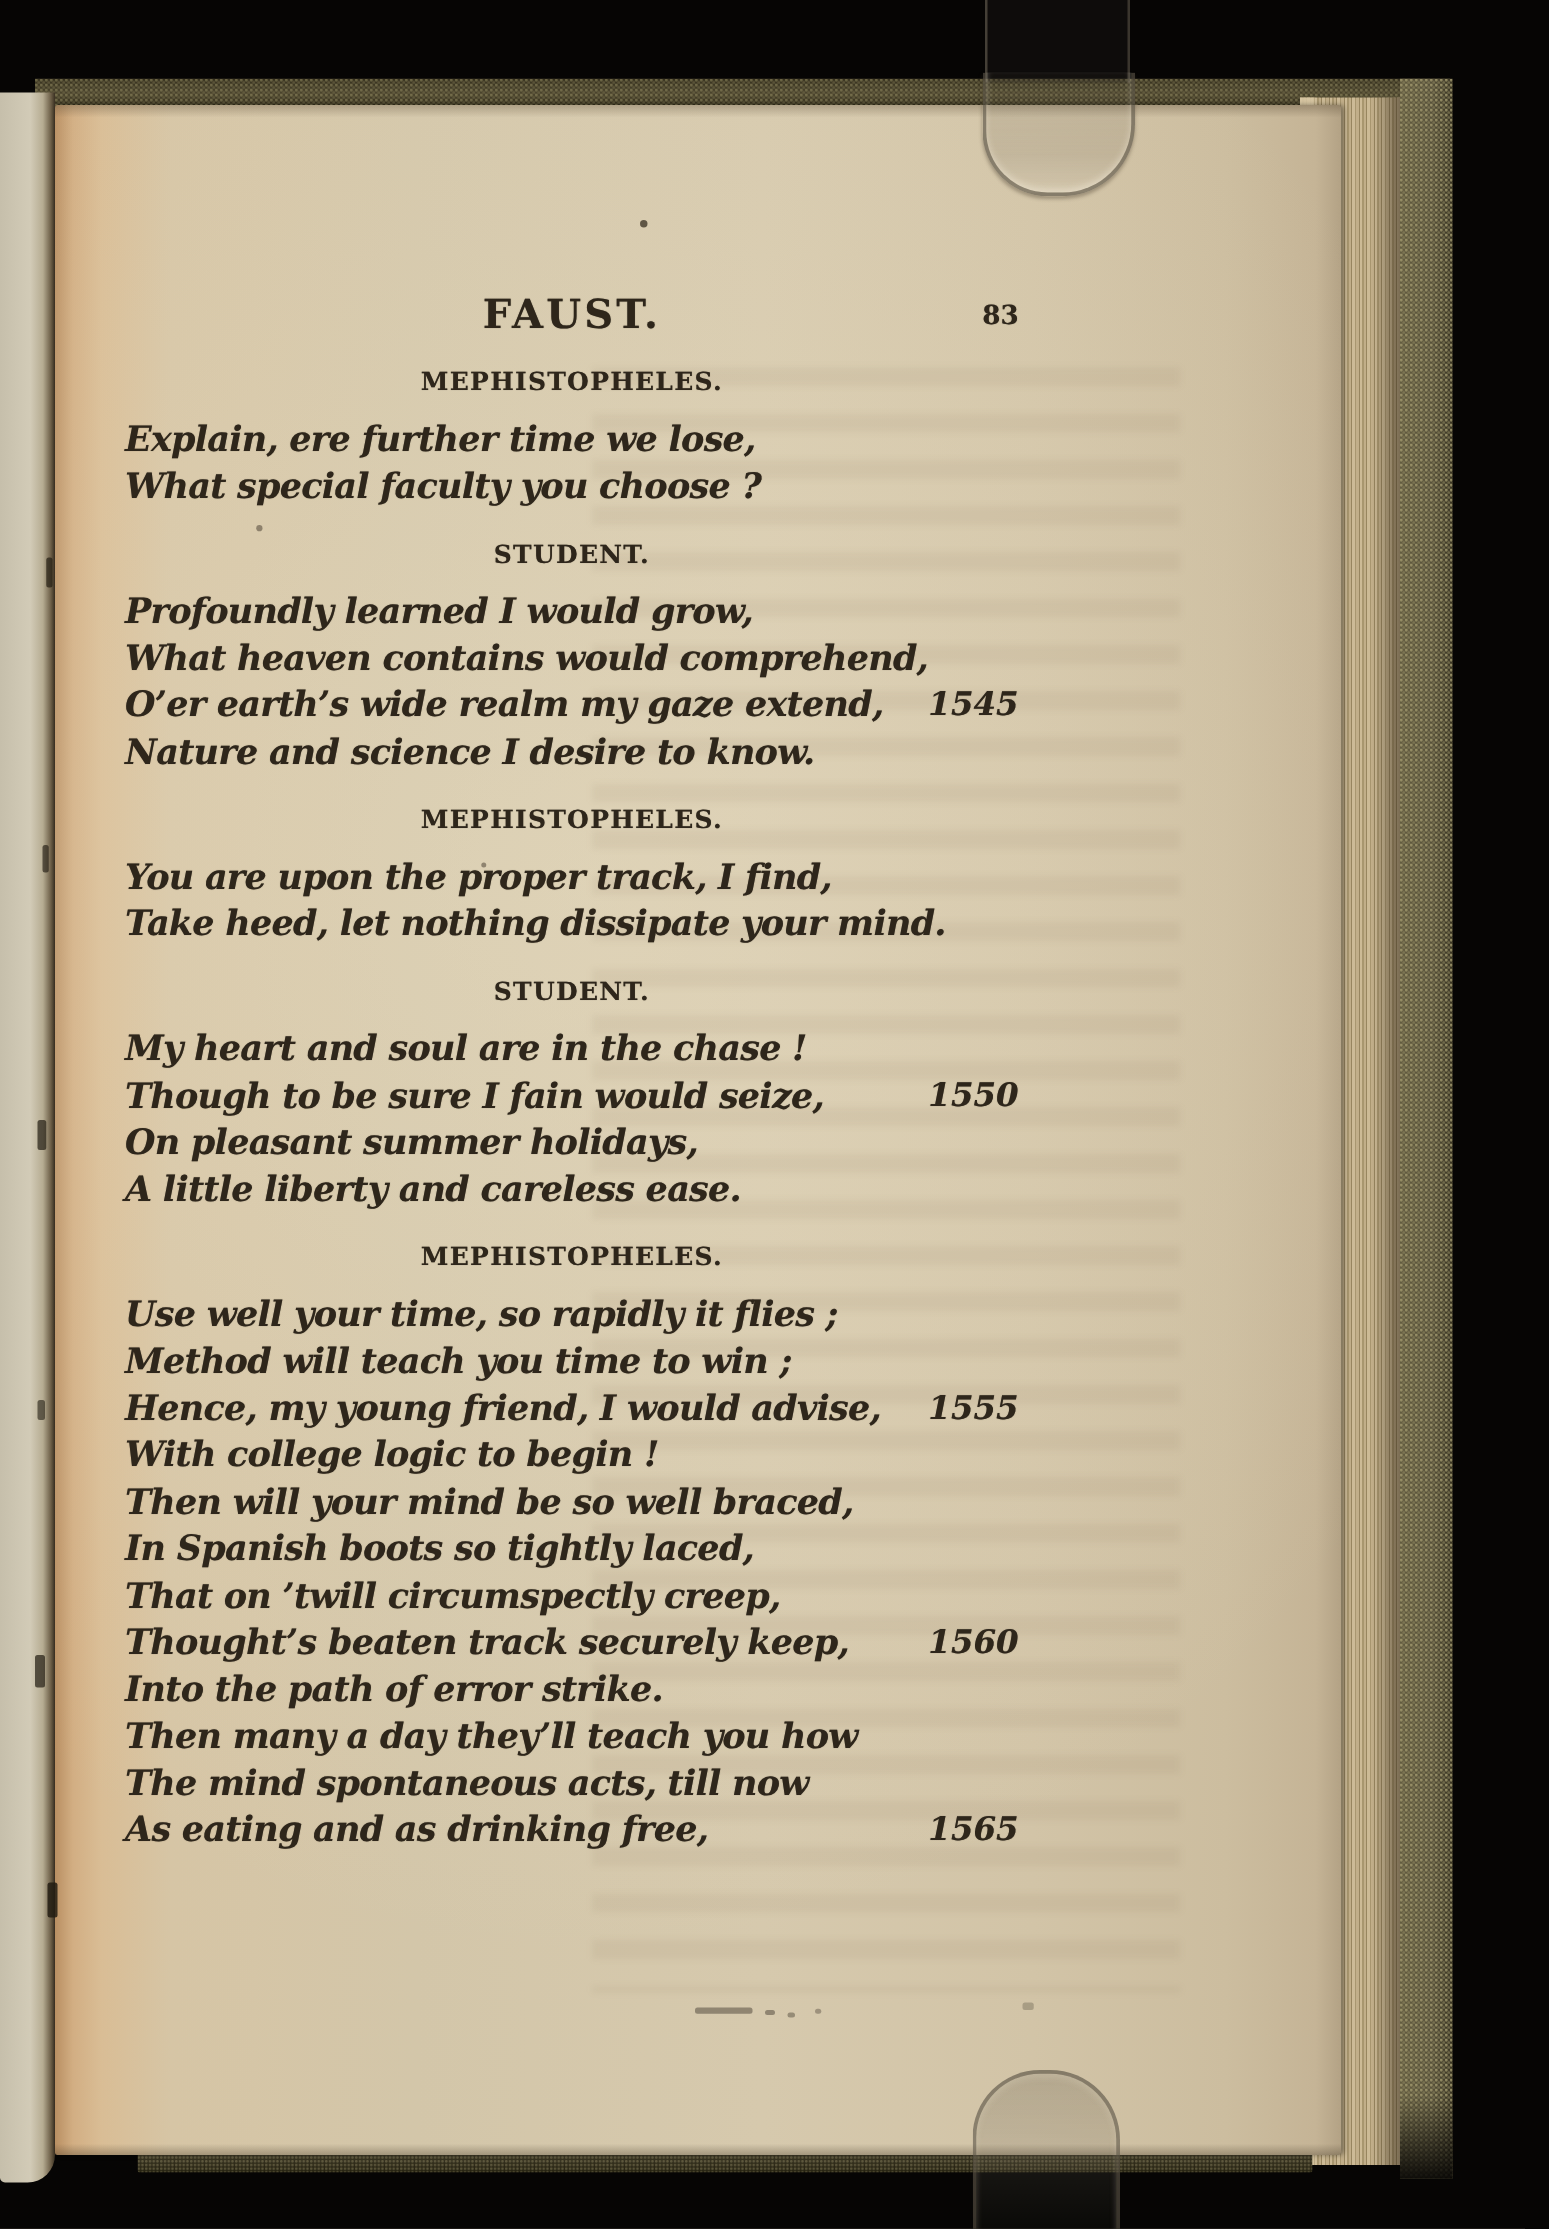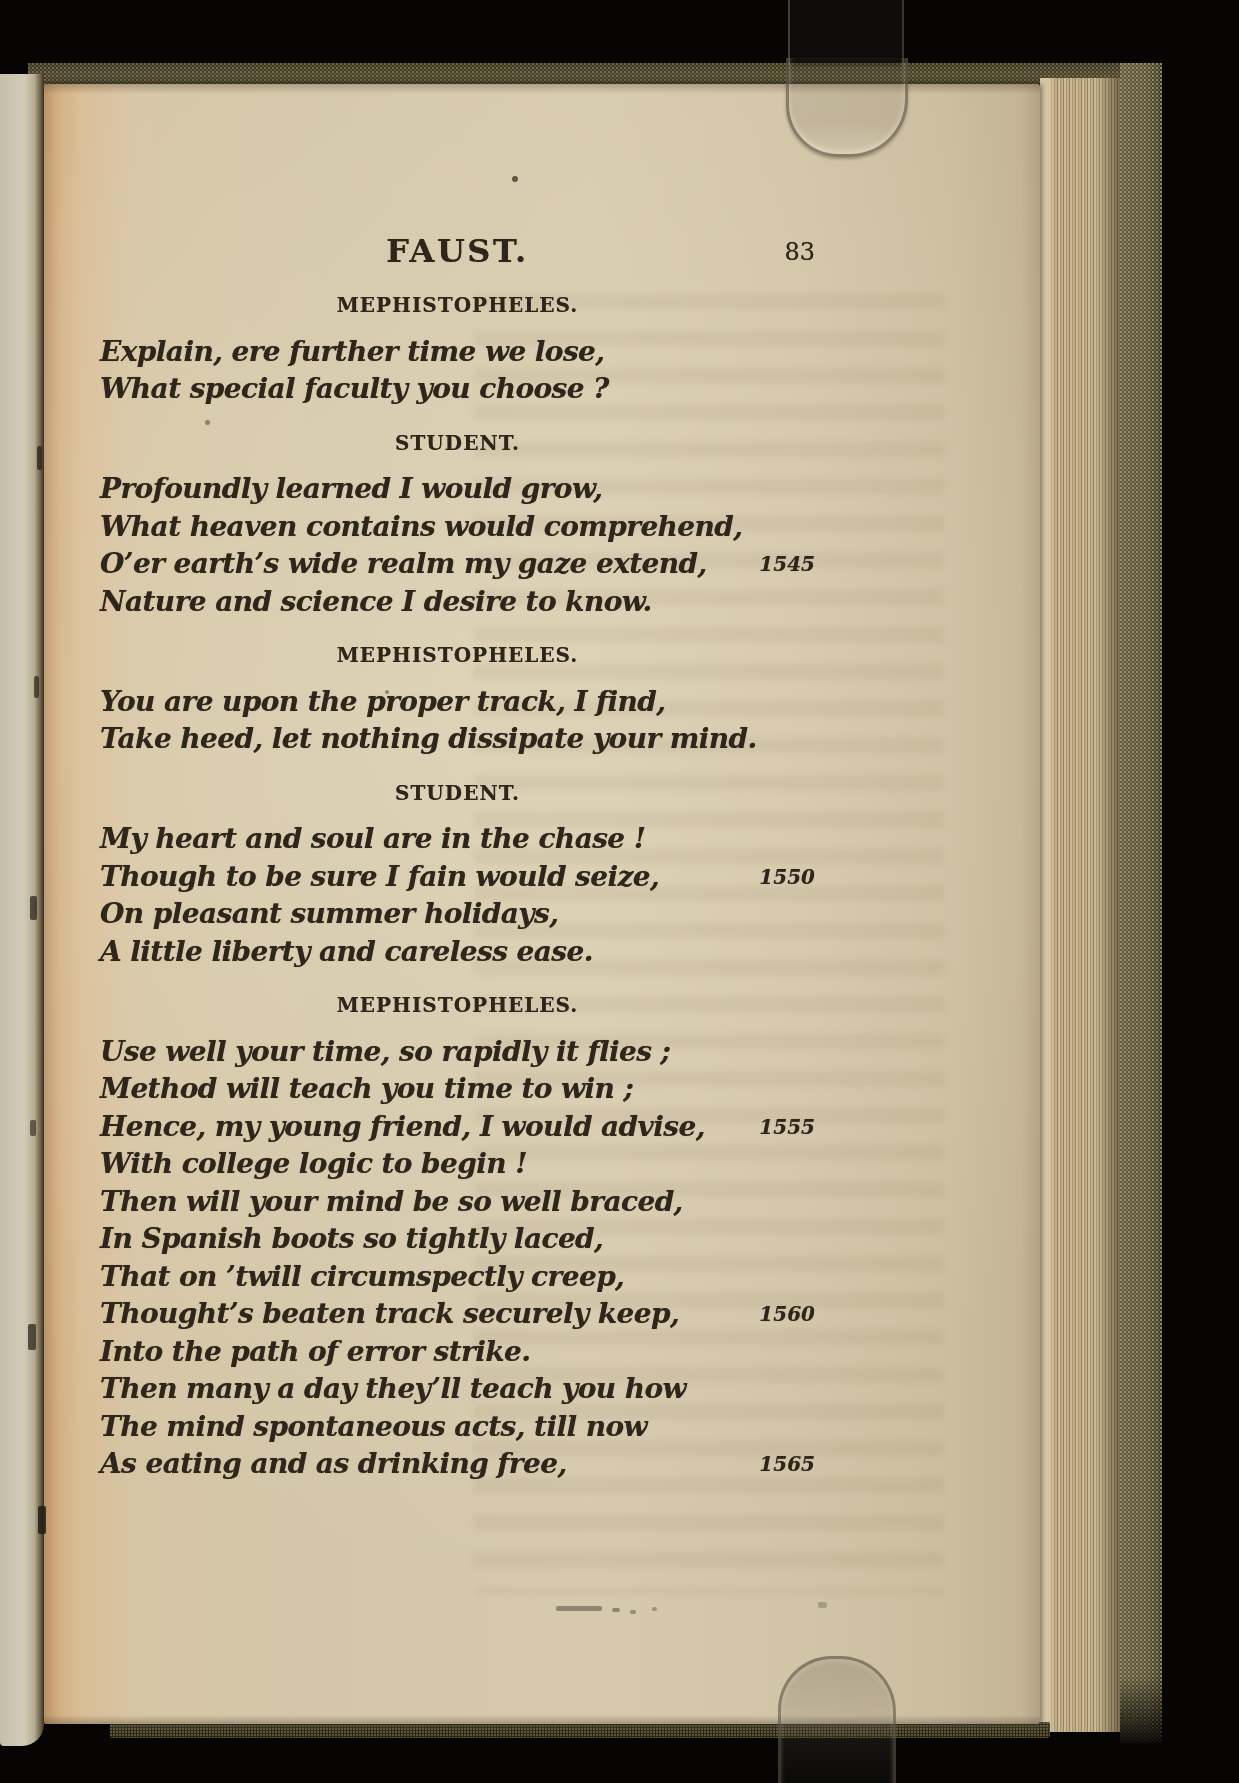--- a/index.html
+++ b/index.html
@@ -39,38 +39,38 @@
 
   
   .page{position:absolute;left:44px;top:84px;width:996px;height:1640px;
     border-radius:2px 3px 3px 2px;
     background:
       radial-gradient(120% 85% at 42% 38%, rgba(238,228,202,.38), rgba(0,0,0,0) 62%),
       linear-gradient(180deg, rgba(92,76,54,.38) 0, rgba(0,0,0,0) 10px),
       linear-gradient(0deg, rgba(70,58,40,.35) 0, rgba(0,0,0,0) 9px),
       linear-gradient(90deg,#b98f62 0,#d2ae83 1.4%,#d9bd95 3.6%,#d6c5a5 9%,#d3c6a9 28%,#d6c9ad 55%,#d2c4a7 76%,#ccbd9f 91%,#c5b496 98%,#b3a285 100%),
       #d3c5a8;
-    box-shadow:2px 0 4px rgba(0,0,0,.4);}
+    box-shadow:2px 0 4px rgba(0,0,0,.4);padding-left:33px;}
   .ghost{position:absolute;left:430px;top:210px;width:470px;height:1300px;
     background:repeating-linear-gradient(180deg, rgba(118,98,70,.075) 0 15px, rgba(0,0,0,0) 15px 37px);
     filter:blur(2.5px);}
 
   
   .content{position:absolute;left:56px;top:148px;width:715px;color:#2e261b;}
   .title-row{position:relative;height:38px;}
   .title{text-align:center;font-size:32px;font-weight:bold;letter-spacing:2.5px;line-height:38px;
     text-shadow:0 0 .7px rgba(46,38,27,.65);}
-  .pageno{position:absolute;right:0;top:1px;font-size:24px;font-weight:normal;line-height:38px;
+  .pageno{position:absolute;right:0;top:1px;font-size:21px;font-weight:bold;line-height:38px;
     text-shadow:0 0 .7px rgba(46,38,27,.65);}
   .speeches{margin-top:16px;}
   .speaker{text-align:center;font-size:20px;font-weight:bold;letter-spacing:1px;line-height:37.5px;
     margin:17px 0 8px;text-shadow:0 0 .6px rgba(46,38,27,.6);}
   .vline{position:relative;line-height:37.5px;white-space:nowrap;font-size:28px;font-weight:bold;
     letter-spacing:-0.6px;text-shadow:0 0 .7px rgba(46,38,27,.55);font-style:italic;}
-  .vnum{position:absolute;right:0;top:1px;font-size:20px;letter-spacing:0;}
+  .vnum{position:absolute;right:0;top:1px;font-size:26px;letter-spacing:0;}
 
   
   .mark{position:absolute;background:#221c12;border-radius:2px;}
   .speck{position:absolute;background:#41382b;border-radius:50%;}
   .smudge{position:absolute;background:#4a4236;border-radius:2px;}
 
   
   .clamp-top-strap{position:absolute;left:788px;top:0;width:112px;height:66px;
     border-left:2px solid rgba(150,140,120,.4);border-right:2px solid rgba(140,130,110,.35);
     background:rgba(40,37,30,.25);}

